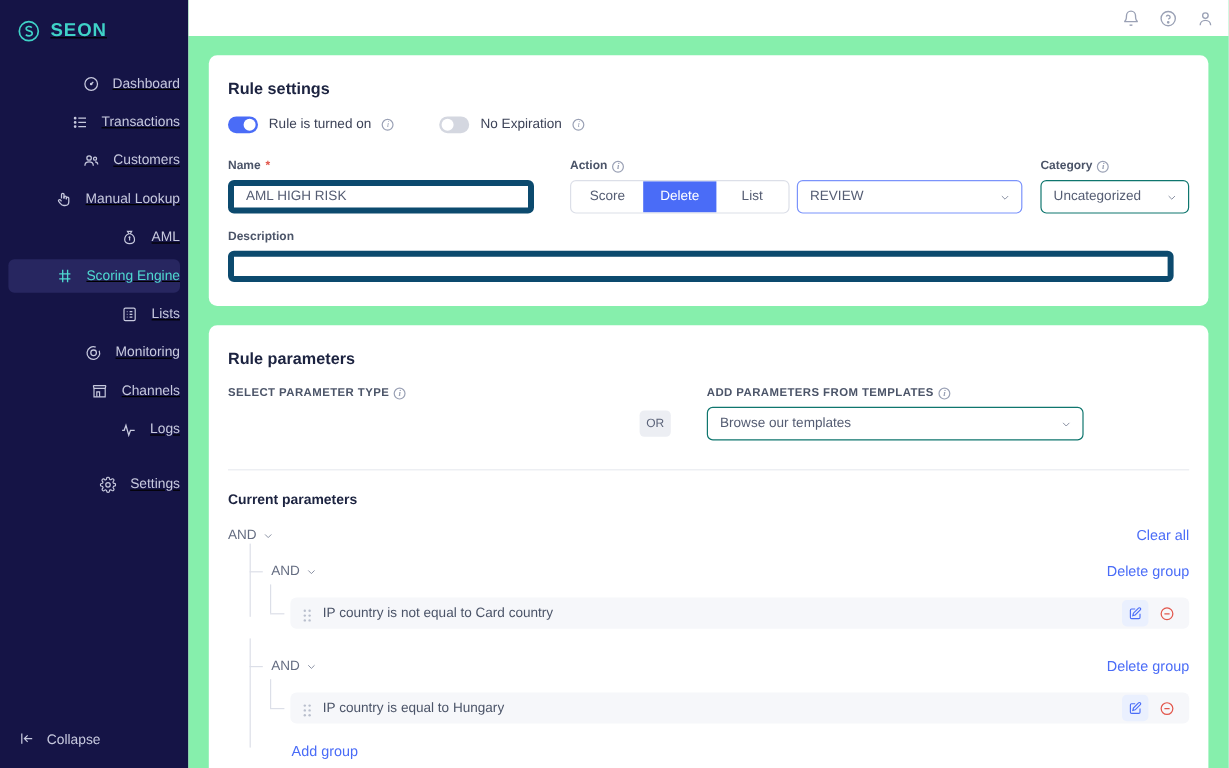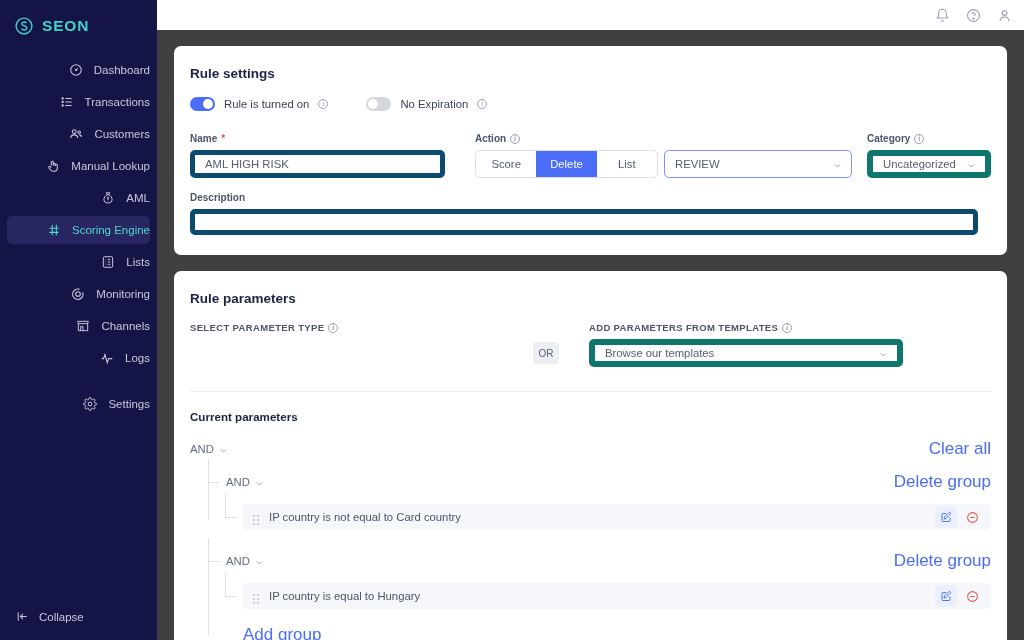--- a/index.html
+++ b/index.html
@@ -12,20 +12,21 @@
   body { display: flex; }
 
   
   .sidebar {
     width: 157px; height: 640px;
     background: #151446;
     flex: 0 0 157px;
     position: relative;
     display: flex;
     flex-direction: column;
+    text-decoration: underline;
   }
   .brand {
     display: flex; align-items: center; gap: 8px;
     padding: 16px 0 14px 14px;
   }
   .brand-mark { width: 20px; height: 20px; flex: 0 0 20px; }
   .brand-text {
     color: #3fd2c7;
     font-size: 15.5px;
     font-weight: 700;
@@ -52,21 +53,21 @@
     display: flex; align-items: center; gap: 10px;
     padding-left: 16px;
     color: #c7c9de; font-size: 11.5px; height: 26px;
     cursor: pointer;
   }
 
   
   .main {
     flex: 1 1 auto; height: 640px;
     display: flex; flex-direction: column;
-    background: #404040;
+    background: #86efac;
     overflow: hidden;
     position: relative;
   }
   .topbar {
     height: 30px; background: #ffffff;
     display: flex; align-items: center; justify-content: flex-end;
     padding-right: 12px; gap: 16px;
     flex: 0 0 30px;
   }
   .topbar .tico { width: 15px; height: 15px; cursor: pointer; }
@@ -131,21 +132,21 @@
     display: flex; height: 28px;
     border: 1px solid #dcdfe8; border-radius: 5px; overflow: hidden;
     background: #fff; width: 183px;
   }
   .seg div {
     flex: 1; display: flex; align-items: center; justify-content: center;
     font-size: 11.3px; color: #555d73; cursor: pointer;
   }
   .seg div.sel { background: #4a6cf7; color: #fff; }
   .sel-box {
-    height: 28px; border: 6px solid #0f766e; border-radius: 5px;
+    height: 28px; border: 1px solid #0f766e; border-radius: 5px;
     display: flex; align-items: center; justify-content: space-between;
     padding: 0 9px 0 10px; font-size: 11.3px; color: #555d73;
     background: #fff; cursor: pointer;
   }
   .sel-box.focus { border: 1.5px solid #7b93fb; }
   .chev { width: 9px; height: 9px; flex: 0 0 9px; }
 
   .desc-wrap { margin-top: 14px; }
   .desc-input { height: 26px; width: 788px; }
 
@@ -167,21 +168,21 @@
   .hr { height: 1px; background: #e9ebf1; margin: 24px 0 18px 0; }
   .sub-title { font-size: 11.6px; font-weight: 700; color: #1c2340; margin-bottom: 16px; }
 
   
   .tree { position: relative; }
   .and-chip {
     display: inline-flex; align-items: center; gap: 5px;
     font-size: 11.3px; color: #646c81; cursor: pointer;
   }
   .row-top { display: flex; align-items: center; justify-content: space-between; }
-  .link { color: #4a6cf7; font-size: 17px; cursor: pointer; }
+  .link { color: #4a6cf7; font-size: 12px; cursor: pointer; }
   .group { position: relative; margin-left: 18px; }
   .group::before {
     content: ""; position: absolute; left: 0; top: -12px; bottom: 10px;
     width: 1px; background: #dcdfe8;
   }
   .group-head {
     display: flex; align-items: center; justify-content: space-between;
     position: relative; padding-left: 18px; height: 22px;
   }
   .group-head::before {

